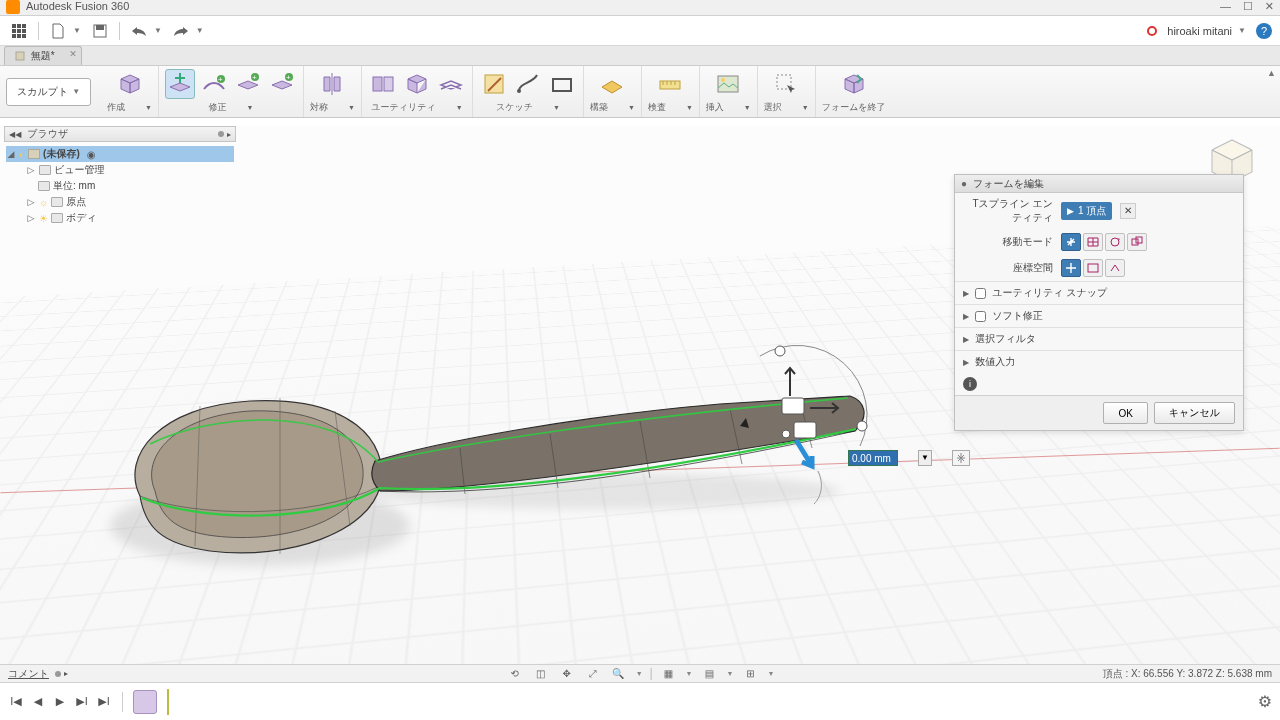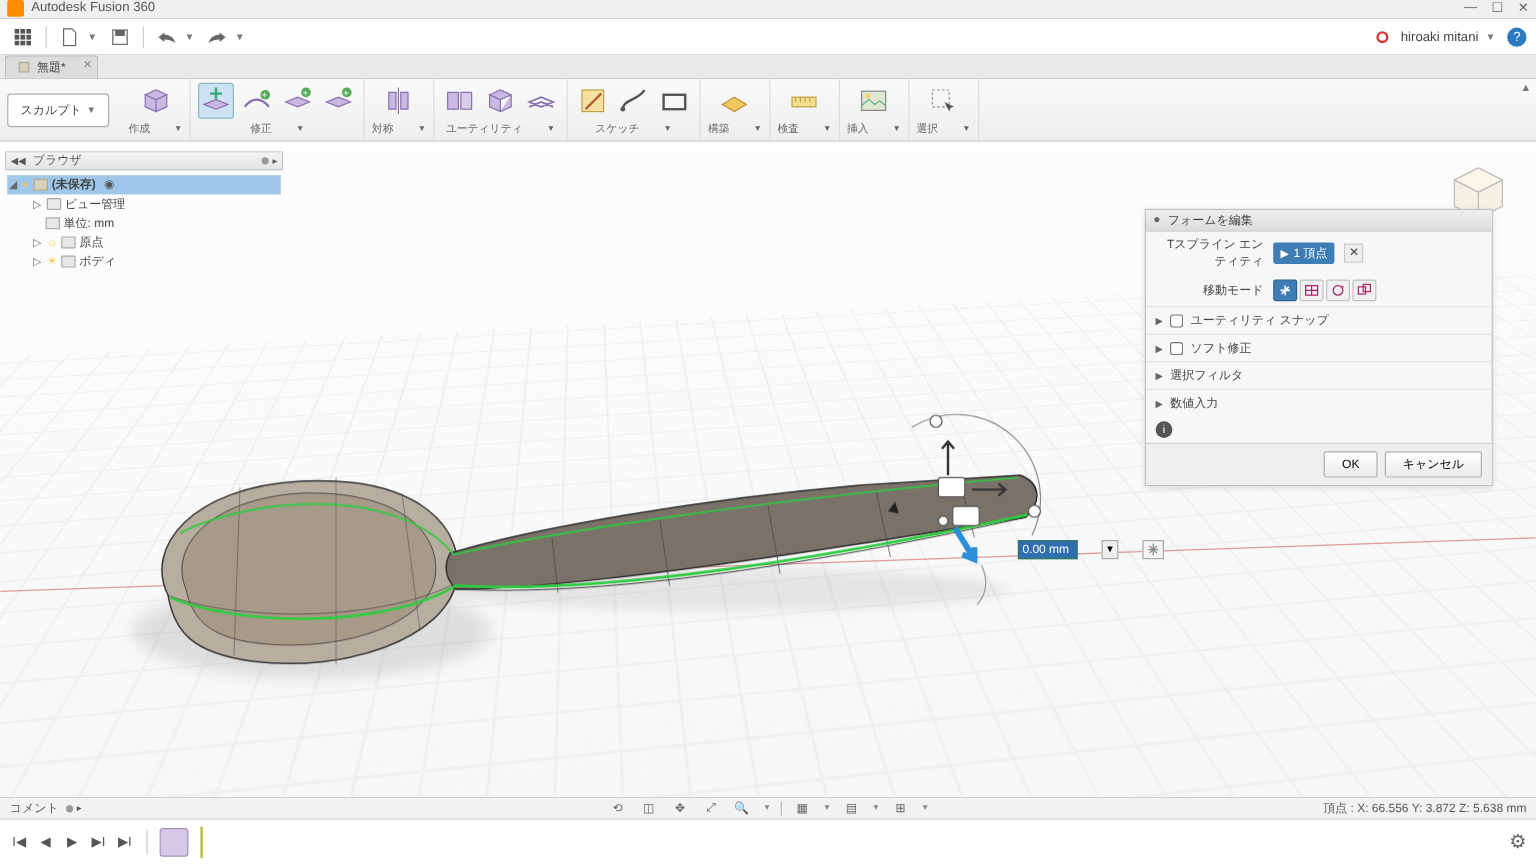--- a/index.html
+++ b/index.html
@@ -88,21 +88,21 @@
 .panel .info-i { width:14px; height:14px; border-radius:50%; background:#555; color:#fff; font-size:9px; text-align:center; line-height:14px; margin:4px 8px;}
 
 
 .float-input { position: absolute; right: 310px; top: 324px; display: flex; align-items: center; gap: 20px; }
 .float-input input { width: 50px; height: 16px; font-size: 10px; background: #2f6fb0; color: #fff; border: 1px solid #375; padding: 0 3px; }
 .float-input .dd-small { width: 14px; height: 16px; border: 1px solid #aaa; background: #eee; font-size: 8px; text-align: center; line-height: 14px; cursor:pointer;}
 .float-input .anchor-btn { width: 18px; height: 16px; border: 1px solid #aaa; background: #f4f4f4; display:flex; align-items:center; justify-content:center; cursor:pointer;}
 
 
 .statusbar { position: absolute; left: 0; right: 0; bottom: 38px; height: 18px; background: #f2f2f2; border-top: 1px solid #d0d0d0; display: flex; align-items: center; font-size: 10px; color: #555; padding: 0 8px; }
-.statusbar .comment { flex: 0 0 auto; }
+.statusbar .comment { flex: 0 0 auto; text-decoration: underline; }
 .statusbar .nav-tools { position:absolute; left:50%; transform:translateX(-50%); display: flex; gap: 8px; align-items:center; }
 .statusbar .nav-tools .nt { width: 18px; height: 14px; display:flex; align-items:center; justify-content:center; color:#666; cursor:pointer; }
 .statusbar .nav-tools .sep { width:1px; height:12px; background:#bbb; }
 .statusbar .coords { margin-left: auto; }
 .statusbar .pin { margin-left: 6px; display:flex; align-items:center; gap:3px;}
 .statusbar .pin-dot{width:6px;height:6px;border-radius:50%;background:#999;}
 
 
 .timeline { position: absolute; left: 0; right: 0; bottom: 0; height: 38px; background: #fff; border-top: 1px solid #d0d0d0; display: flex; align-items: center; padding: 0 8px; gap: 6px; }
 .timeline .tbtn { width: 16px; height: 16px; display: flex; align-items: center; justify-content: center; color: #555; cursor: pointer; font-size: 11px; }
@@ -358,20 +358,33 @@
             <path d="M14 14l8 4-3 1-1 3z" fill="#555"></path>
           </svg>
         </div>
     </div>
     <div class="glabel">
         <span>選択</span>
         <span style="font-size:7px">▼</span>
       </div>
   </div>
 
+  <div class="group" style="border-right:none">
+    <div class="icons">
+      <div class="ribbon-btn">
+          <svg>
+            <path d="M4 8l9-4 9 4-9 4zM4 8v10l9 4V12zM22 8v10l-9 4V12z" fill="#c9b8e0" stroke="#8a6fb0"></path>
+            <path d="M16 4l4 4-4 4" fill="none" stroke="#4a8" stroke-width="2"></path>
+          </svg>
+        </div>
+    </div>
+    <div class="glabel">
+        <span>フォームを終了</span>
+      </div>
+  </div>
 
   <span class="collapse-arrow">▲</span>
 </div>
 
 <div class="main">
   <div class="grid-bg"></div>
   <div class="axis-red"></div>
 
   <div class="browser">
     <div class="hdr">
@@ -490,20 +503,40 @@
             </svg>
           </div>
         <div class="pbtn">
             <svg>
               <rect x="2" y="3" width="6" height="6" fill="none" stroke="#a26"></rect>
               <rect x="6" y="1" width="6" height="6" fill="none" stroke="#a26"></rect>
             </svg>
           </div>
       </div>
     </div>
+    <div class="prow">
+      <span class="plabel">座標空間</span>
+      <div class="btns">
+        <div class="pbtn act">
+            <svg>
+              <path d="M7 1v10M2 6h10" stroke="#fff" stroke-width="1.4"></path>
+            </svg>
+          </div>
+        <div class="pbtn">
+            <svg>
+              <rect x="2" y="2" width="10" height="8" fill="none" stroke="#a26"></rect>
+            </svg>
+          </div>
+        <div class="pbtn">
+            <svg>
+              <path d="M3 9l4-6 4 6" fill="none" stroke="#a26"></path>
+            </svg>
+          </div>
+      </div>
+    </div>
     <div class="section">
       <span class="tri">▶</span>
         <input type="checkbox" style="">
       <span>ユーティリティ スナップ</span>
     </div>
     <div class="section">
       <span class="tri">▶</span>
         <input type="checkbox" style="">
       <span>ソフト修正</span>
     </div>

